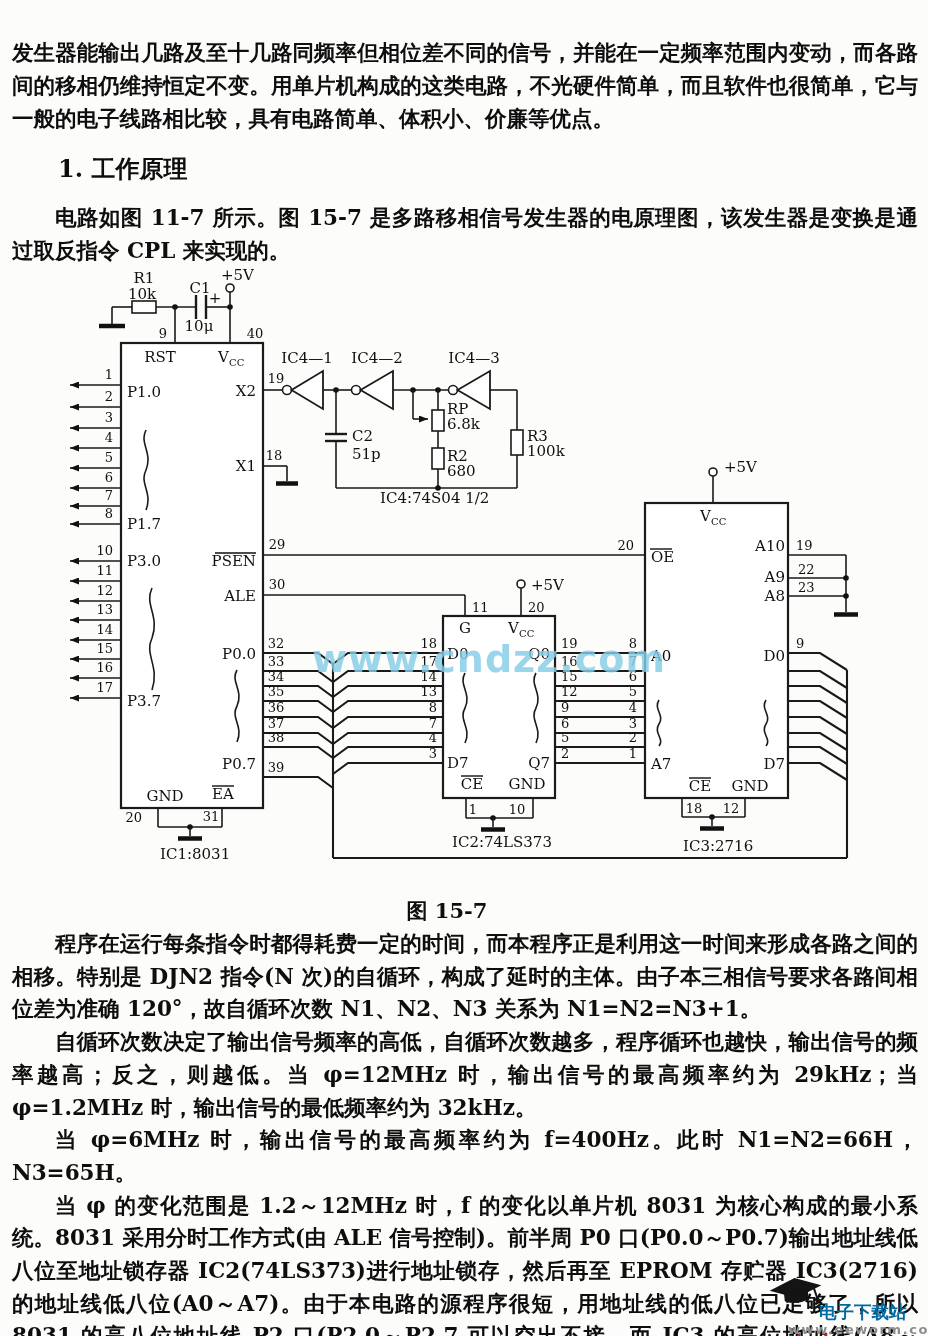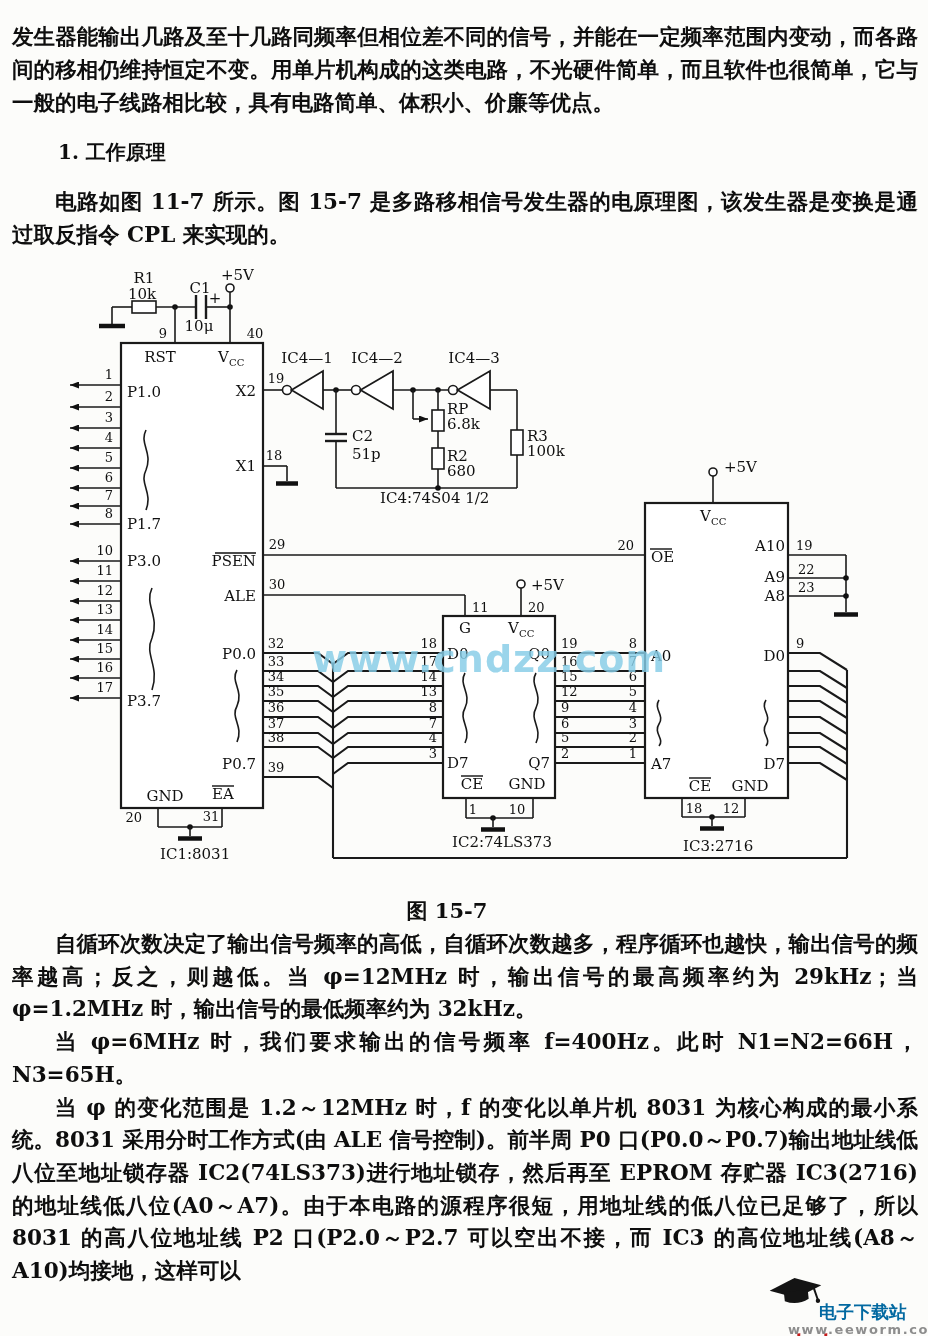--- a/index.html
+++ b/index.html
@@ -3,22 +3,22 @@
 <meta charset="utf-8">
 <style>
   html,body{margin:0;padding:0;}
   body{width:928px;height:1336px;position:relative;background:#fcfcfa;color:#0e0e0e;
        font-family:"DejaVu Serif","Liberation Serif",serif;overflow:hidden;}
   .textblock{position:absolute;left:12px;width:906px;font-size:21.5px;line-height:33px;
              font-weight:bold;text-align:justify;}
   #topText{top:20px;}
   #botText{top:928px;line-height:32.7px;}
   .textblock p{margin:0;text-indent:2em;}
-  .textblock p.cont{text-indent:0;}
-  .hd{margin:17px 0 16px 0;padding-left:46px;font-size:20px;font-weight:bold;}
+  .textblock p.cont{text-indent:0;margin-top:16px;}
+  .hd{margin:17px 0 16px 0;padding-left:46px;font-size:24px;font-weight:bold;}
   .figcap{position:absolute;top:897px;left:0;width:894px;text-align:center;
           font-size:21px;font-weight:bold;}
   svg.circ{position:absolute;left:0;top:0;pointer-events:none;}
   .w{stroke:#1a1a1a;stroke-width:1.6;fill:none;}
   .w2{stroke:#1a1a1a;stroke-width:2.1;fill:none;}
   .bx{stroke:#1a1a1a;stroke-width:2.2;fill:#ffffff;}
   .rb{stroke:#1a1a1a;stroke-width:1.6;fill:#ffffff;}
   .tr{stroke:#1a1a1a;stroke-width:1.8;fill:#ffffff;}
   .oc{fill:#ffffff;stroke:#1a1a1a;stroke-width:1.6;}
   .nd{fill:#111;}
@@ -359,22 +359,23 @@
       <line class="w2" x1="847" y1="670" x2="847" y2="858"></line>
     </g>
   </g>
 </svg>
 
 <div class="watermark">www.cndzz.com</div>
 
 <div class="figcap">图 15-7</div>
 
 <div class="textblock" id="botText">
+  <p>程序在运行每条指令时都得耗费一定的时间，而本程序正是利用这一时间来形成各路之间的相移。特别是 DJN2 指令(N 次)的自循环，构成了延时的主体。由子本三相信号要求各路间相位差为准确 120°，故自循环次数 N1、N2、N3 关系为 N1=N2=N3+1。</p>
   <p>自循环次数决定了输出信号频率的高低，自循环次数越多，程序循环也越快，输出信号的频率越高；反之，则越低。当 φ=12MHz 时，输出信号的最高频率约为 29kHz；当 φ=1.2MHz 时，输出信号的最低频率约为 32kHz。</p>
-  <p>当 φ=6MHz 时，我们要求输出的信号频率 f=400Hz。此时 N1=N2=66H，N3=65H。</p>
+  <p>当 φ=6MHz 时，输出信号的最高频率约为 f=400Hz。此时 N1=N2=66H，N3=65H。</p>
   <p>当 φ 的变化范围是 1.2～12MHz 时，f 的变化以单片机 8031 为核心构成的最小系统。8031 采用分时工作方式(由 ALE 信号控制)。前半周 P0 口(P0.0～P0.7)输出地址线低八位至地址锁存器 IC2(74LS373)进行地址锁存，然后再至 EPROM 存贮器 IC3(2716)的地址线低八位(A0～A7)。由于本电路的源程序很短，用地址线的低八位已足够了，所以 8031 的高八位地址线 P2 口(P2.0～P2.7 可以空出不接，而 IC3 的高位地址线(A8～A10)均接地，这样可以</p>
 </div>
 
 <div class="logo">
   <svg class="logo-cap" width="52" height="30" viewBox="0 0 52 30">
     <polygon points="26,0 52,10 26,20 0,10" fill="#141414"></polygon>
     <path d="M14,13 L14,22 Q26,28 38,22 L38,13 Z" fill="#141414"></path>
     <line x1="44" y1="11" x2="47" y2="24" stroke="#141414" stroke-width="2"></line>
     <circle cx="47" cy="25" r="2.2" fill="#141414"></circle>
   </svg>

